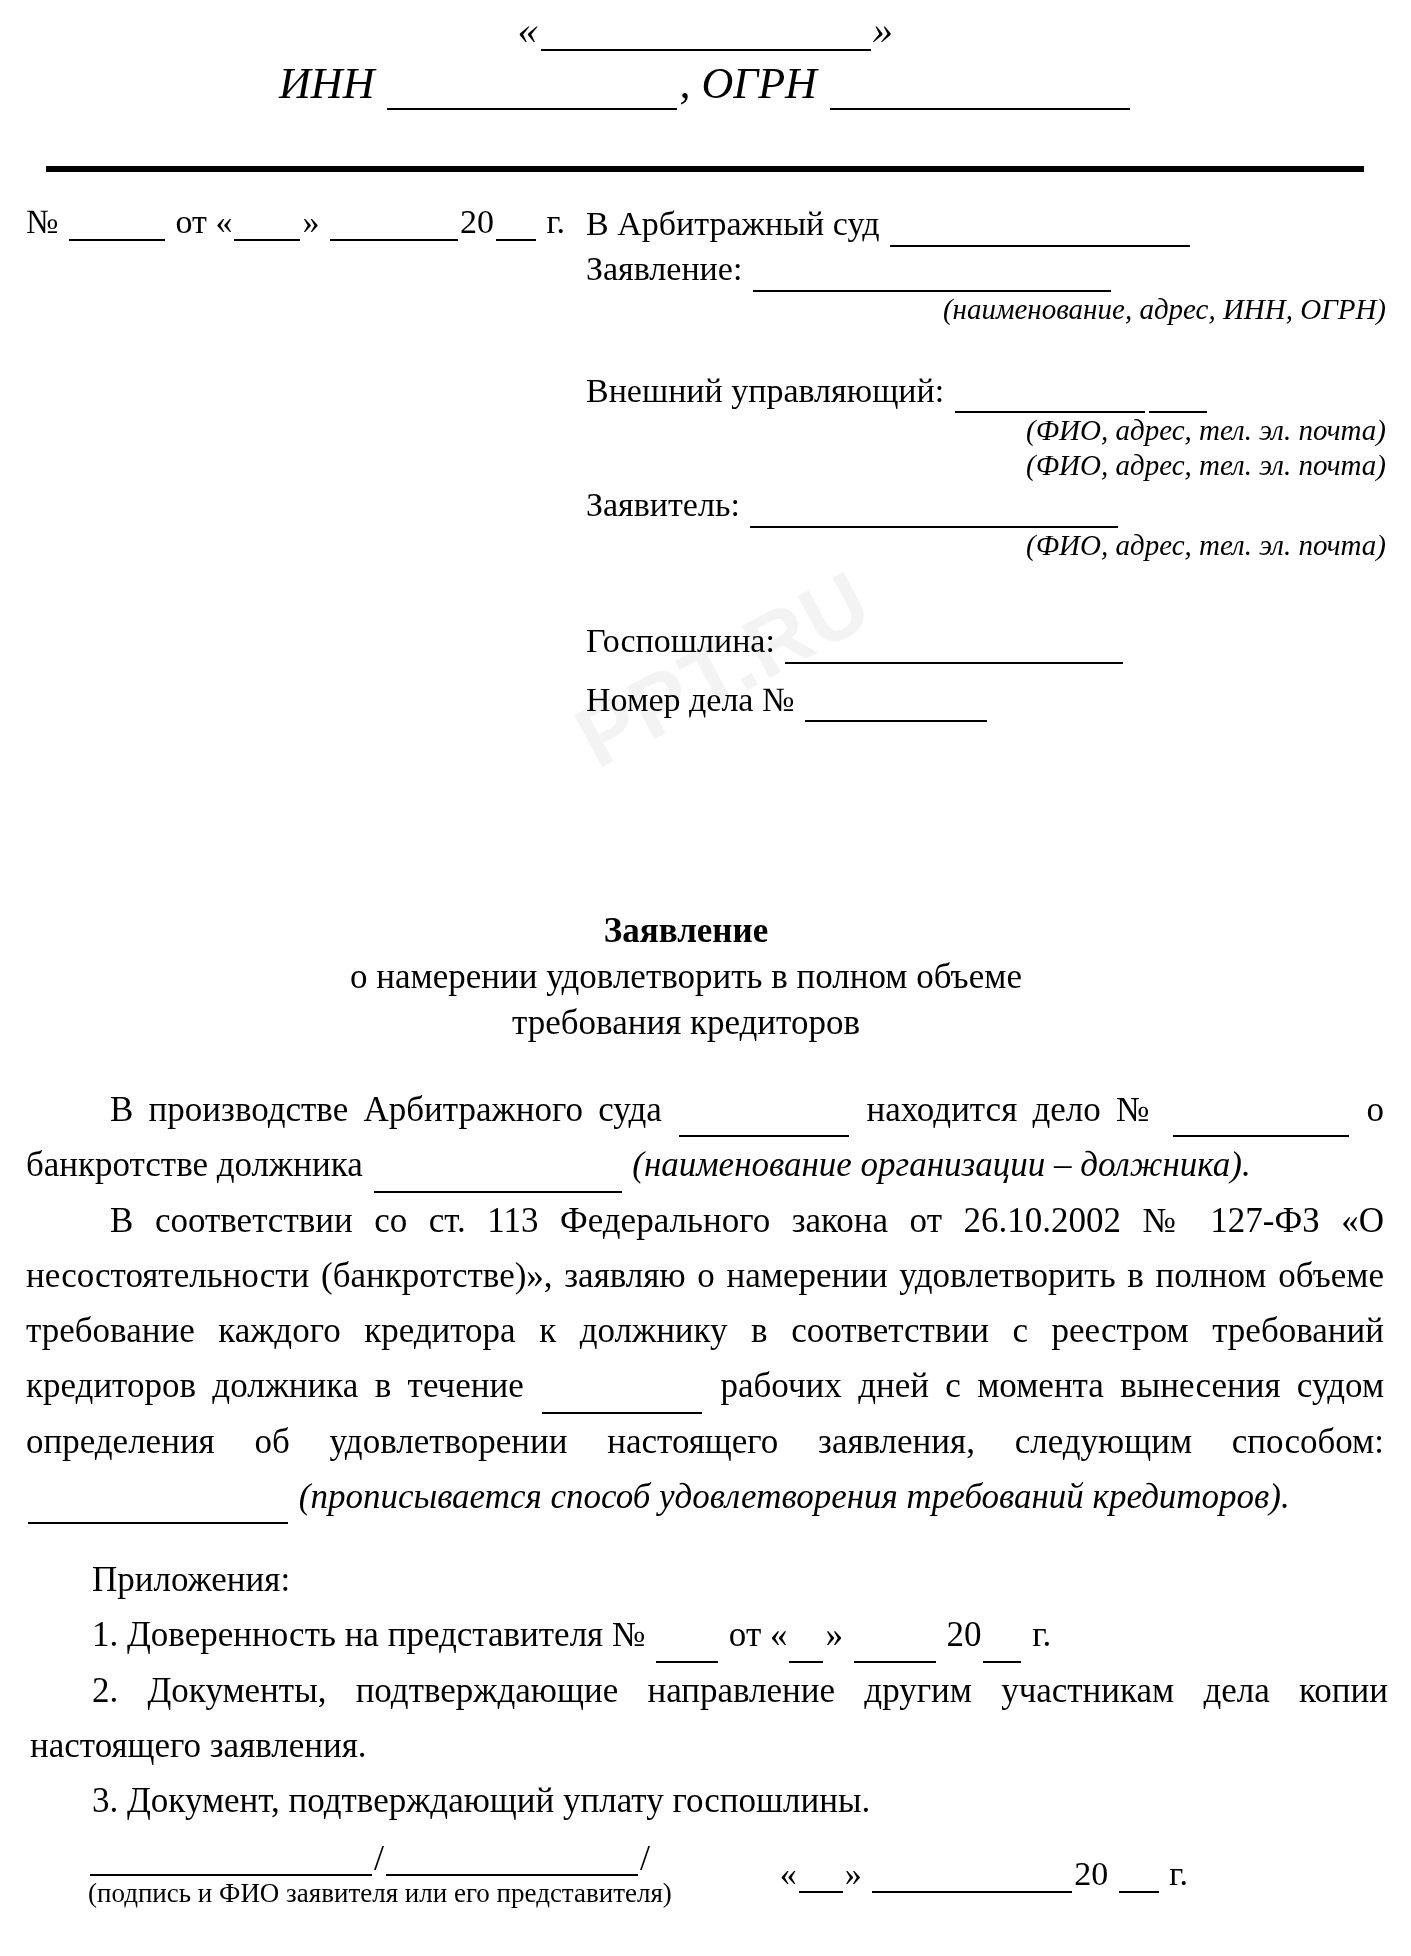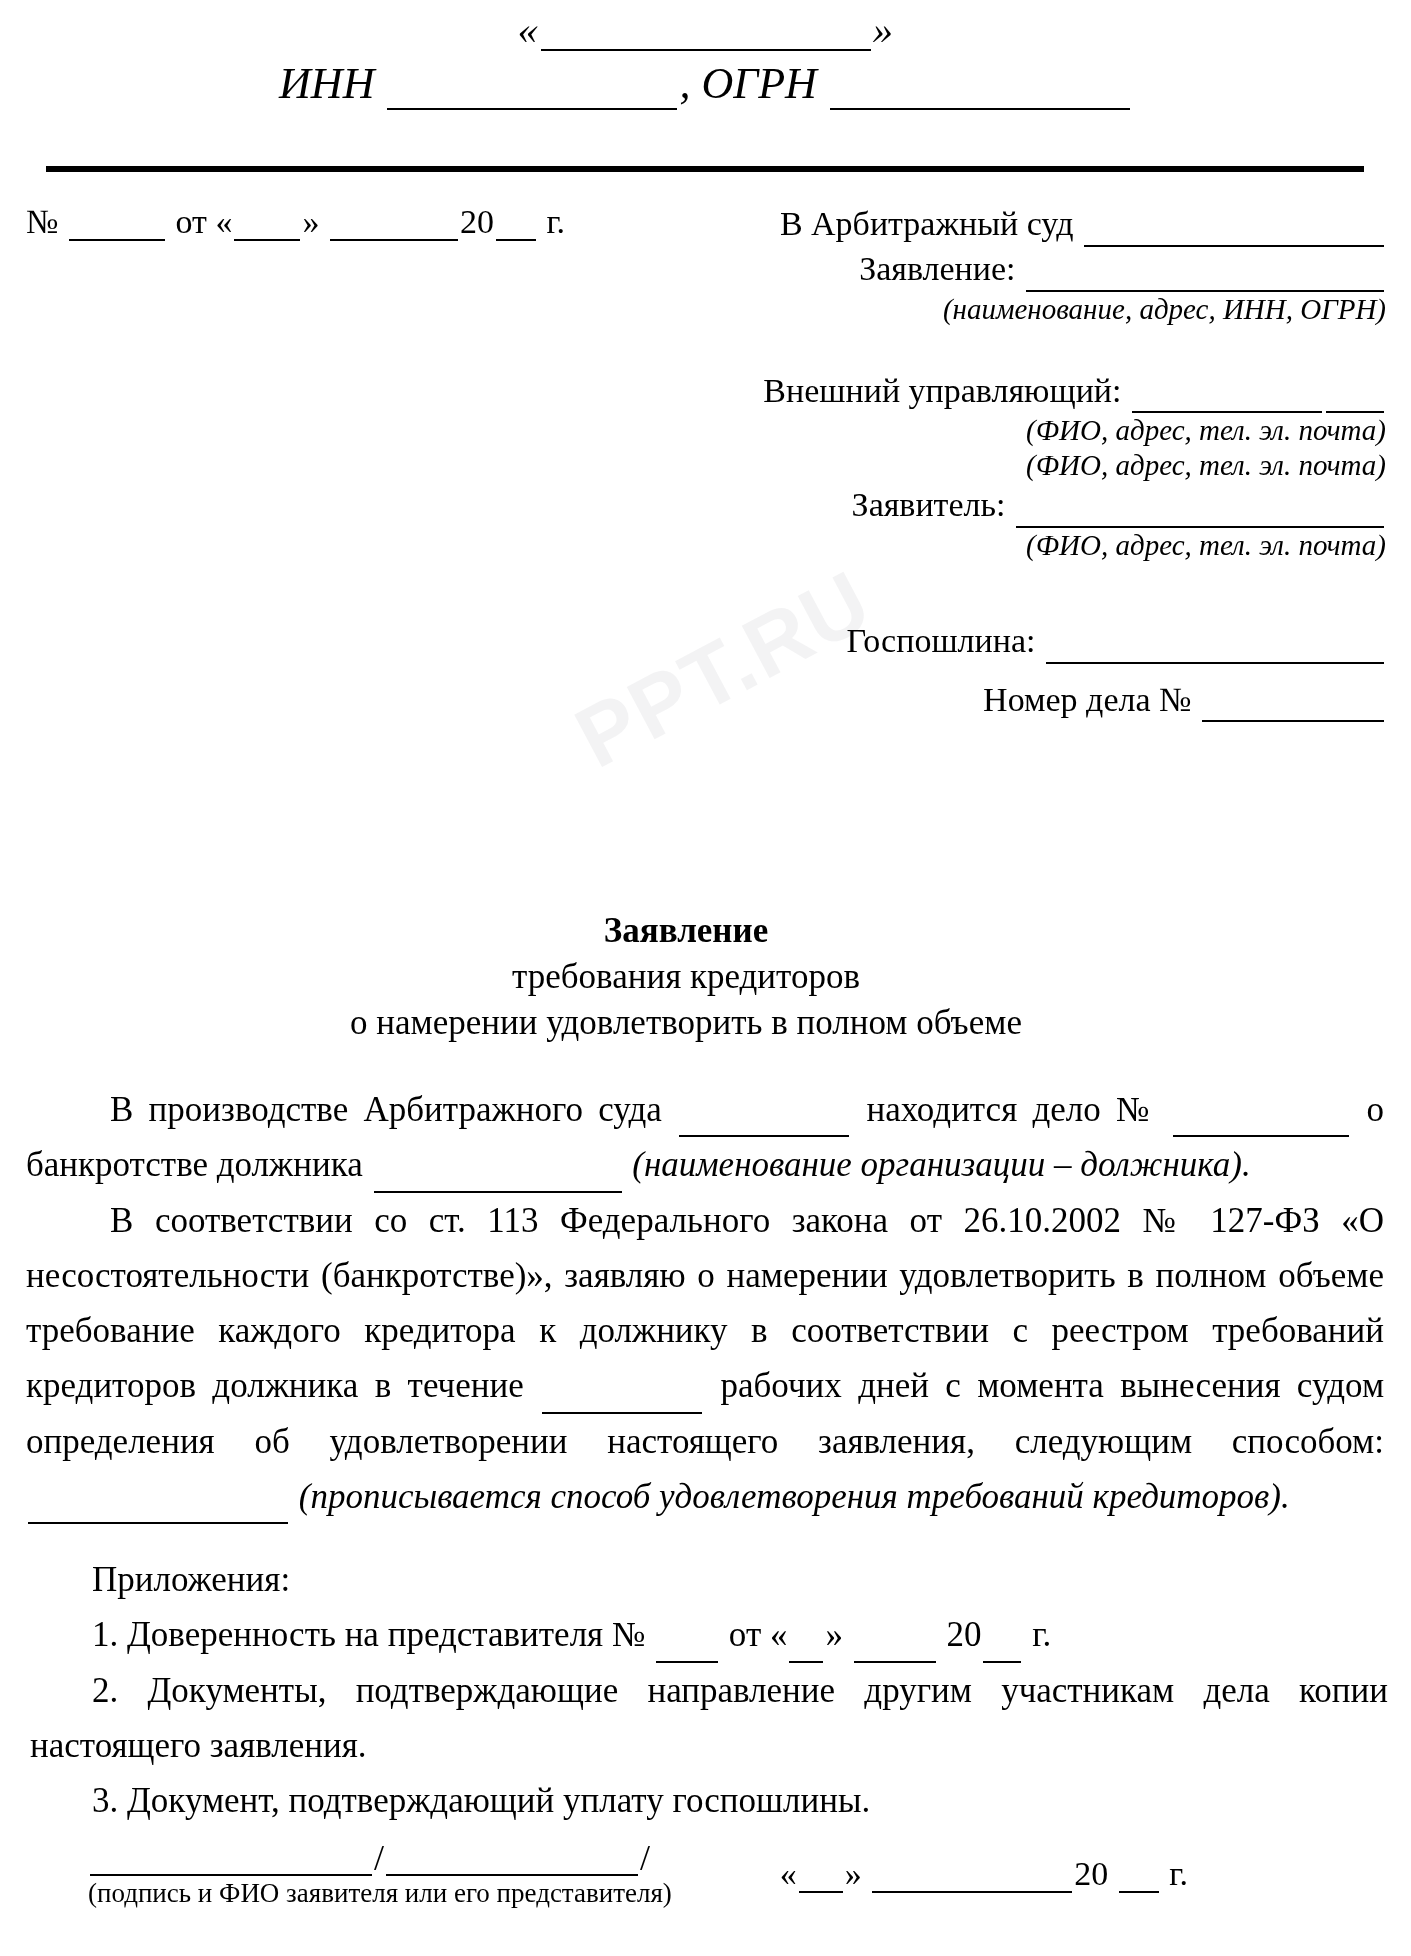--- a/index.html
+++ b/index.html
@@ -101,21 +101,21 @@
   .doc-num .u-y { width: 40px; }
 
   
   .addressee {
     position: absolute;
     left: 586px;
     top: 202px;
     width: 800px;
     font-size: 34px;
   }
-  .ad-row { white-space: nowrap; line-height: 1.32; text-align: right; }
+  .ad-row { white-space: nowrap; line-height: 1.32; }
   .ad-row .u-court { width: 300px; }
   .ad-row .u-applicant { width: 358px; }
   .ad-row .u-manager { width: 190px; }
   .ad-row .u-manager2 { width: 58px; }
   .ad-row .u-debtor { width: 386px; }
   .ad-row .u-creditors { width: 368px; }
   .ad-row .u-duty { width: 338px; }
   .ad-row .u-case { width: 182px; }
 
   .hint {
@@ -255,22 +255,22 @@
 
       <div class="ad-row"><span>Госпошлина:</span> <span class="u u-duty"></span></div>
 
       <div class="gap-sm"></div>
 
       <div class="ad-row"><span>Номер дела №</span> <span class="u u-case"></span></div>
     </div>
 
     <div class="title-block">
       <div class="title-main">Заявление</div>
+      <div>о намерении удовлетворить в полном объеме</div>
       <div>требования кредиторов</div>
-      <div>о намерении удовлетворить в полном объеме</div>
     </div>
 
     <div class="body">
 
       <p class="para"><span>В производстве Арбитражного суда</span> <span class="u u-court2"></span> <span>находится дело №</span> <span class="u u-case2"></span> <span>о банкротстве должника</span> <span class="u u-debtor2"></span> <span class="it">(наименование организации – должника).</span></p>
 
       <p class="para"><span>В соответствии со ст. 113 Федерального закона от 26.10.2002 № 127-ФЗ «О несостоятельности (банкротстве)», заявляю о намерении удовлетворить в полном объеме требование каждого кредитора к должнику в соответствии с реестром требований кредиторов должника в течение</span> <span class="u u-days"></span> <span>рабочих дней с момента вынесения судом определения об удовлетворении настоящего заявления, следующим способом:</span> <span class="u u-method"></span> <span class="it">(прописывается способ удовлетворения требований кредиторов).</span></p>
     </div>
 
     <div class="appendix">

